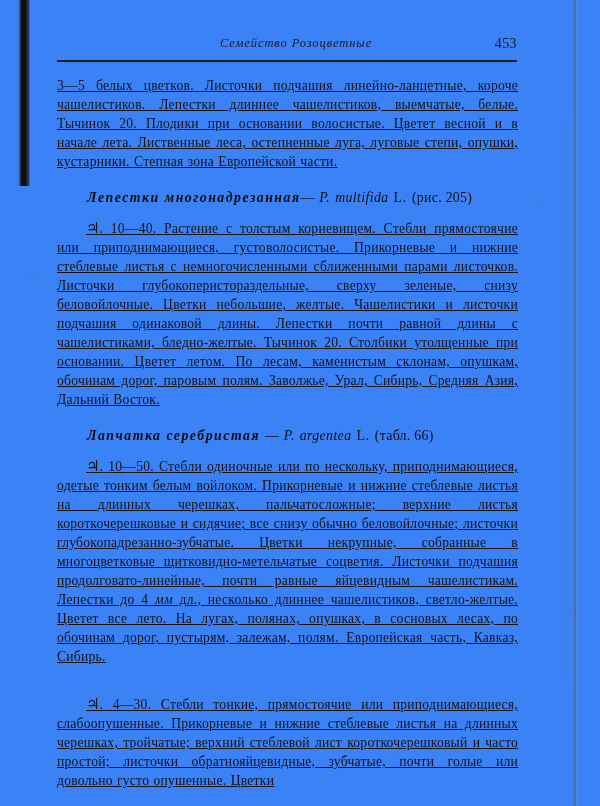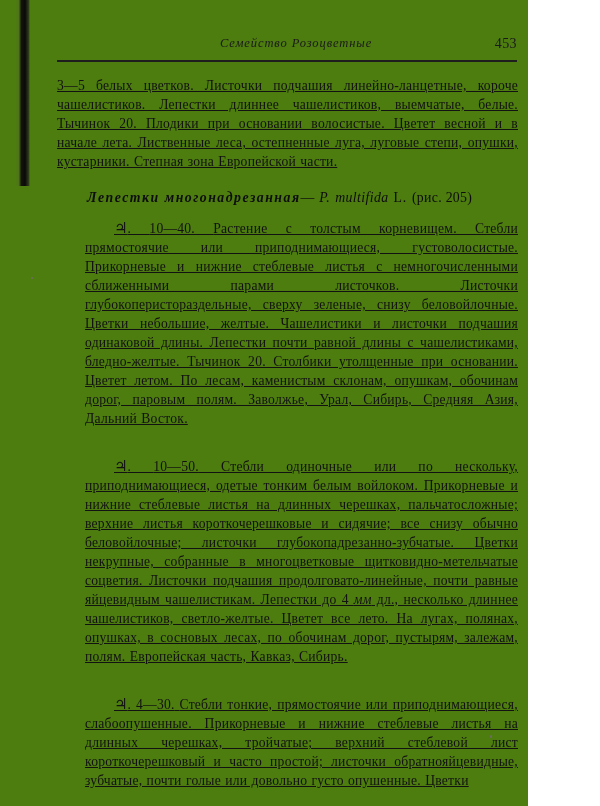--- a/index.html
+++ b/index.html
@@ -6,23 +6,23 @@
     margin: 0;
     padding: 0;
     background: #ffffff;
   }
   body {
     font-family: "Liberation Serif", "DejaVu Serif", serif;
     color: #111111;
   }
   .page {
     position: relative;
-    width: 528px;
+    width: 600px;
     height: 806px;
-    background: #4d7c0f;
+    background: #3b82f6;
     overflow: hidden;
     box-sizing: border-box;
   }
 
   
   .binding-edge {
     position: absolute;
     left: 19px;
     top: 0px;
     width: 11px;
@@ -122,21 +122,20 @@
     text-align: justify;
     text-align-last: left;
     color: #121212;
     letter-spacing: 0.25px;
     word-spacing: 0.6px;
     hyphens: none;
     text-decoration: underline;
   }
   p.para.indent {
     text-indent: 29px;
-    margin-left: 28px;
   }
   .spacer-head-top { height: 17px; }
   .spacer-head-bot { height: 12px; }
 
   h2.species {
     margin: 0;
     font-size: 13.8px;
     line-height: 19px;
     font-weight: bold;
     font-style: italic;
@@ -203,20 +202,21 @@
 
     <p class="para">3—5 белых цветков. Листочки подчашия линейно-ланцетные, короче чашелистиков. Лепестки длиннее чашелистиков, выемчатые, белые. Тычинок 20. Плодики при основании волосистые. Цветет весной и в начале лета. Лиственные леса, остепненные луга, луговые степи, опушки, кустарники. Степная зона Европейской части.</p>
 
     <div class="spacer-head-top"></div>
     <h2 class="species"><span>Лепестки многонадрезанная</span><span class="dash">—</span>&nbsp;<span class="genus-abbr">P.</span>&nbsp;<span class="latin">multifida</span>&nbsp;<span class="authority">L.</span>&nbsp;<span class="plate">(рис. 205)</span></h2>
     <div class="spacer-head-bot"></div>
 
     <p class="para indent"><span class="life-symbol">♃</span>.&nbsp;<span>10—40.</span> <span>Растение с толстым корневищем. Стебли прямостоячие или приподнимающиеся, густоволосистые. Прикорневые и нижние стеблевые листья с немногочисленными сближенными парами листочков. Листочки глубокоперистораздельные, сверху зеленые, снизу беловойлочные. Цветки небольшие, желтые. Чашелистики и листочки подчашия одинаковой длины. Лепестки почти равной длины с чашелистиками, бледно-желтые. Тычинок 20. Столбики утолщенные при основании. Цветет летом. По лесам, каменистым склонам, опушкам, обочинам дорог, паровым полям. Заволжье, Урал, Сибирь, Средняя Азия, Дальний Восток.</span></p>
 
     <div class="spacer-head-top"></div>
+    <h2 class="species"><span>Лапчатка серебристая</span>&nbsp;<span class="dash">—</span>&nbsp;<span class="genus-abbr">P.</span>&nbsp;<span class="latin">argentea</span>&nbsp;<span class="authority">L.</span>&nbsp;<span class="plate">(табл. 66)</span></h2>
     <div class="spacer-head-bot"></div>
 
     <p class="para indent"><span class="life-symbol">♃</span>.&nbsp;<span>10—50.</span> <span>Стебли одиночные или по нескольку, приподнимающиеся, одетые тонким белым войлоком. Прикорневые и нижние стеблевые листья на длинных черешках, пальчатосложные; верхние листья короткочерешковые и сидячие; все снизу обычно беловойлочные; листочки глубокопадрезанно-зубчатые. Цветки некрупные, собранные в многоцветковые щитковидно-метельчатые соцветия. Листочки подчашия продолговато-линейные, почти равные яйцевидным чашелистикам. Лепестки до 4 </span><span class="ital">мм</span><span> дл., несколько длиннее чашелистиков, светло-желтые. Цветет все лето. На лугах, полянах, опушках, в сосновых лесах, по обочинам дорог, пустырям, залежам, полям. Европейская часть, Кавказ, Сибирь.</span></p>
 
     <div class="spacer-head-top"></div>
     <div class="spacer-head-bot"></div>
 
     <p class="para indent"><span class="life-symbol">♃</span>.&nbsp;<span>4—30.</span> <span>Стебли тонкие, прямостоячие или приподнимающиеся, слабоопушенные. Прикорневые и нижние стеблевые листья на длинных черешках, тройчатые; верхний стеблевой лист короткочерешковый и часто простой; листочки обратнояйцевидные, зубчатые, почти голые или довольно густо опушенные. Цветки</span></p>
 
   </div>

